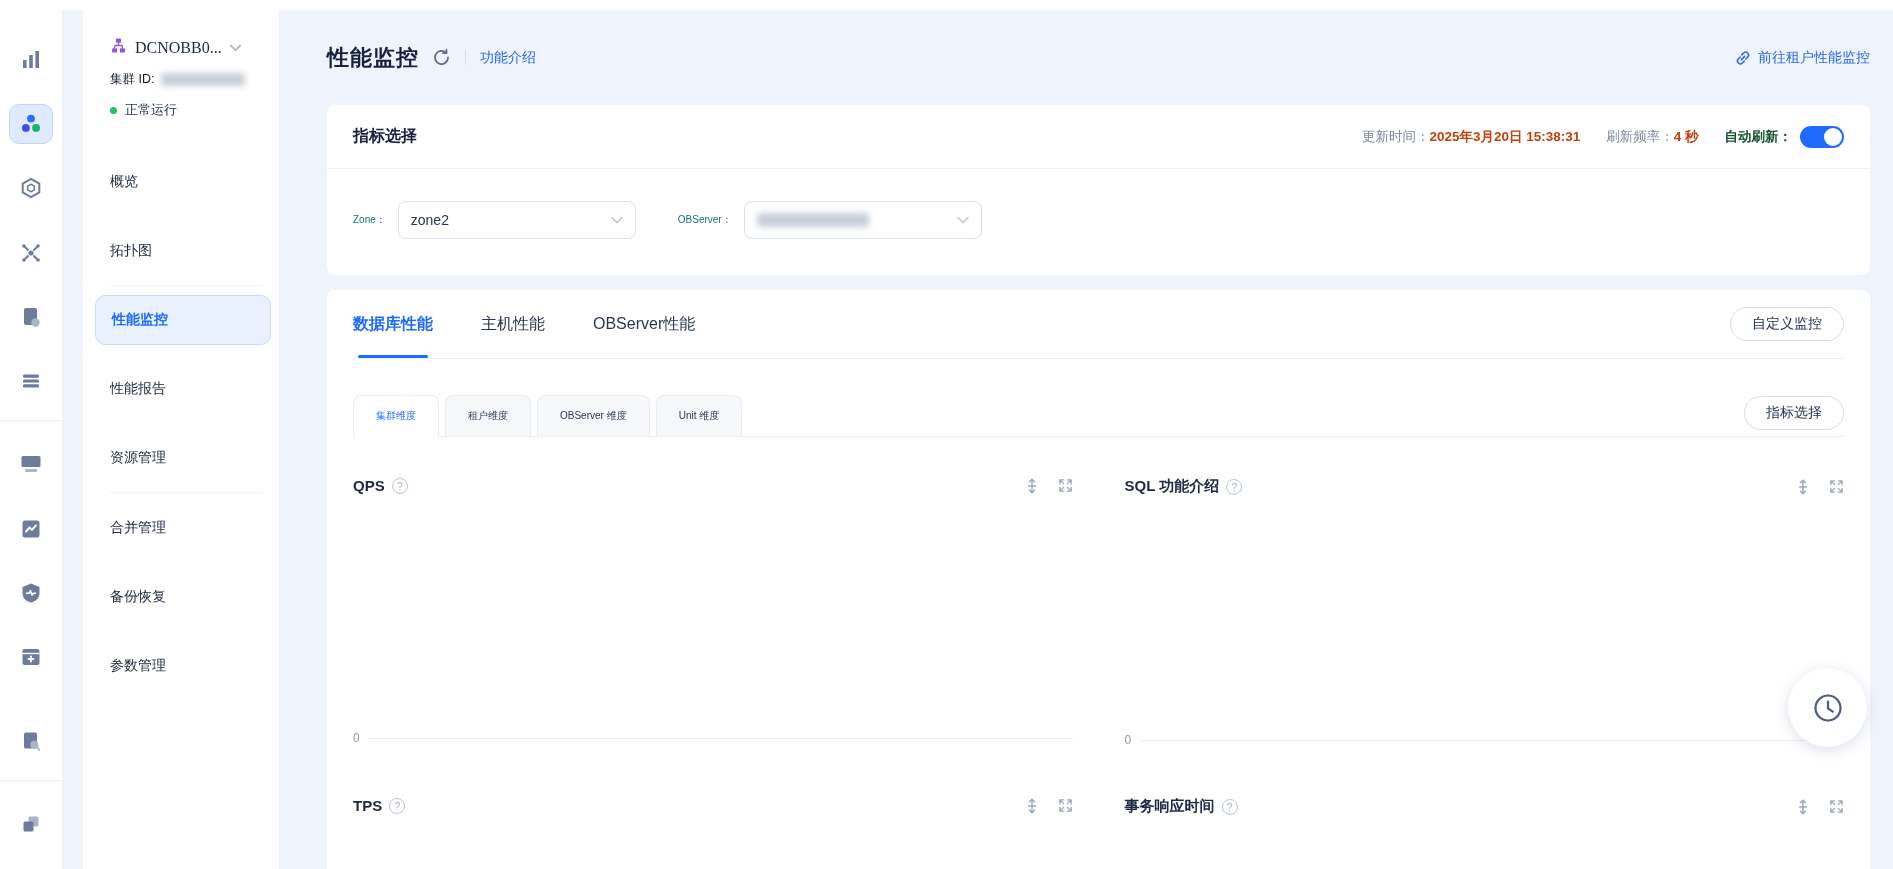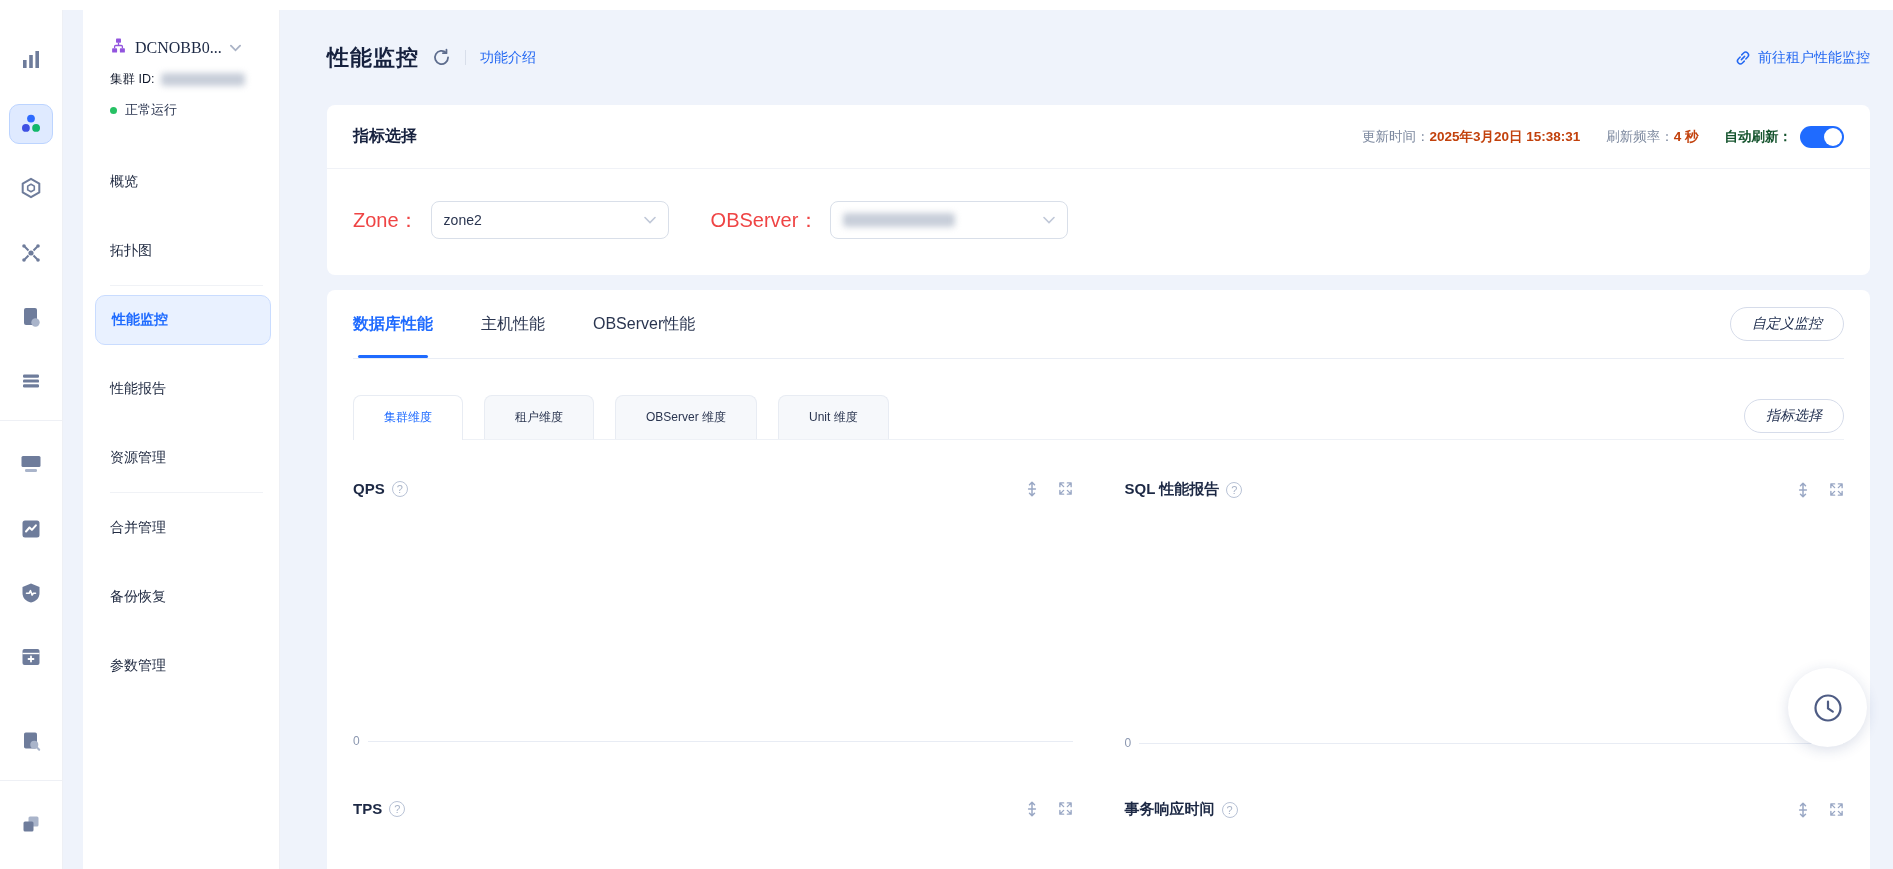--- a/index.html
+++ b/index.html
@@ -54,43 +54,43 @@
   .meta { margin-left:auto; display:flex; align-items:center; font-size:13.5px; color:#7e8aa0; }
   .meta .val { color:#c2410c; margin-left:0;font-weight:bold; }
   .meta .gap { width:26px; }
   .meta .strong { color:#14532d; font-weight:700; }
   .toggle { width:44px; height:22px; border-radius:11px; background:#1f6bff;
     position:relative; margin-left:8px; cursor:pointer; }
   .toggle .knob { position:absolute; top:2px; right:2px; width:18px; height:18px;
     border-radius:50%; background:#fff; }
 
   .filter-body { padding:32px 26px 36px; display:flex; align-items:center; }
-  .f-label { font-size:20px; color:#ef4444; }
+  .f-label { font-size:10px; color:#0f766e; }
   .select { width:238px; height:38px; border:1px solid #d9dfe9; border-radius:8px;
     background:#fff; display:flex; align-items:center; justify-content:space-between;
     padding:0 12px; margin-left:12px; font-size:14px; color:#2a3550; cursor:pointer; }
   .ml42 { margin-left:42px; }
 
   .perf-card { margin-top:15px; padding:0 26px 40px; min-height:660px; }
   .tabs-bar { display:flex; align-items:center; gap:48px; height:69px;
     border-bottom:1px solid #e9edf5; }
   .tab { font-size:16px; color:#2a3550; position:relative; height:100%;
     display:flex; align-items:center; cursor:pointer; }
   .tab.active { color:#1f6bff; font-weight:600; }
   .tab.active::after { content:""; position:absolute; bottom:0; left:5px; right:5px;
     height:3px; background:#1f6bff; border-radius:2px; }
   .btn-round { margin-left:auto; height:34px; padding:0 21px; border:1px solid #d6dcea;
     border-radius:17px; background:#fff; font-size:14px; color:#1d2c4d;
-    display:flex; align-items:center; cursor:pointer; white-space:nowrap;font-style:italic; }
+    display:flex; align-items:center; cursor:pointer; white-space:nowrap; }
 
   .dim-tabs { margin-top:36px; display:flex; align-items:flex-end;
     border-bottom:1px solid #eef1f6; }
-  .dim-tab { padding:13px 30px; font-size:12px; color:#2a3550; background:#f6f8fb;
+  .dim-tab { padding:13px 22px; font-size:10px; color:#2a3550; background:#f6f8fb;
     border:1px solid #e8ecf3; border-bottom:none; border-radius:8px 8px 0 0;
-    margin-right:21px; cursor:pointer; white-space:nowrap; }
+    margin-right:6px; cursor:pointer; white-space:nowrap; }
   .dim-tab.active { background:#fff; color:#1f6bff; font-weight:500;
     margin-bottom:-1px; padding-bottom:14px; }
   .dim-tabs .btn-round { margin-bottom:6px; }
 
   .charts { margin-top:40px; display:grid; grid-template-columns:1fr 1fr;
     column-gap:52px; row-gap:50px; }
   .chart-head { display:flex; align-items:center; }
   .chart-title { font-size:15px; font-weight:600; color:#1c2844; }
   .q-icon { margin-left:7px; width:16px; height:16px; border:1px solid #b9c3d6;
     border-radius:50%; color:#a9b4c8; font-size:11px; display:flex;
@@ -324,21 +324,21 @@
           </div>
           <div class="plot"></div>
           <div class="axis">
             <span class="zero">0</span>
             <span class="line"></span>
           </div>
         </div>
 
         <div class="chart">
           <div class="chart-head">
-            <span class="chart-title">SQL 性能报告</span>
+            <span class="chart-title">SQL 功能介绍</span>
             <span class="q-icon">?</span>
             <span class="chart-tools">
               <svg width="16" height="16" viewBox="0 0 16 16" fill="none" stroke="#9aa8c5" stroke-width="1.5" stroke-linecap="round" stroke-linejoin="round">
                   <path d="M8 1.5v13M5.5 3.7 8 1.2l2.5 2.5M5.5 12.3 8 14.8l2.5-2.5M4.6 8h6.8"></path>
                 </svg>
               <svg width="15" height="15" viewBox="0 0 16 16" fill="none" stroke="#9aa8c5" stroke-width="1.5" stroke-linecap="round" stroke-linejoin="round">
                   <path d="M2 6V2h4M2 2l4 4M14 6V2h-4M14 2l-4 4M2 10v4h4M2 14l4-4M14 10v4h-4M14 14l-4-4"></path>
                 </svg>
             </span>
           </div>

